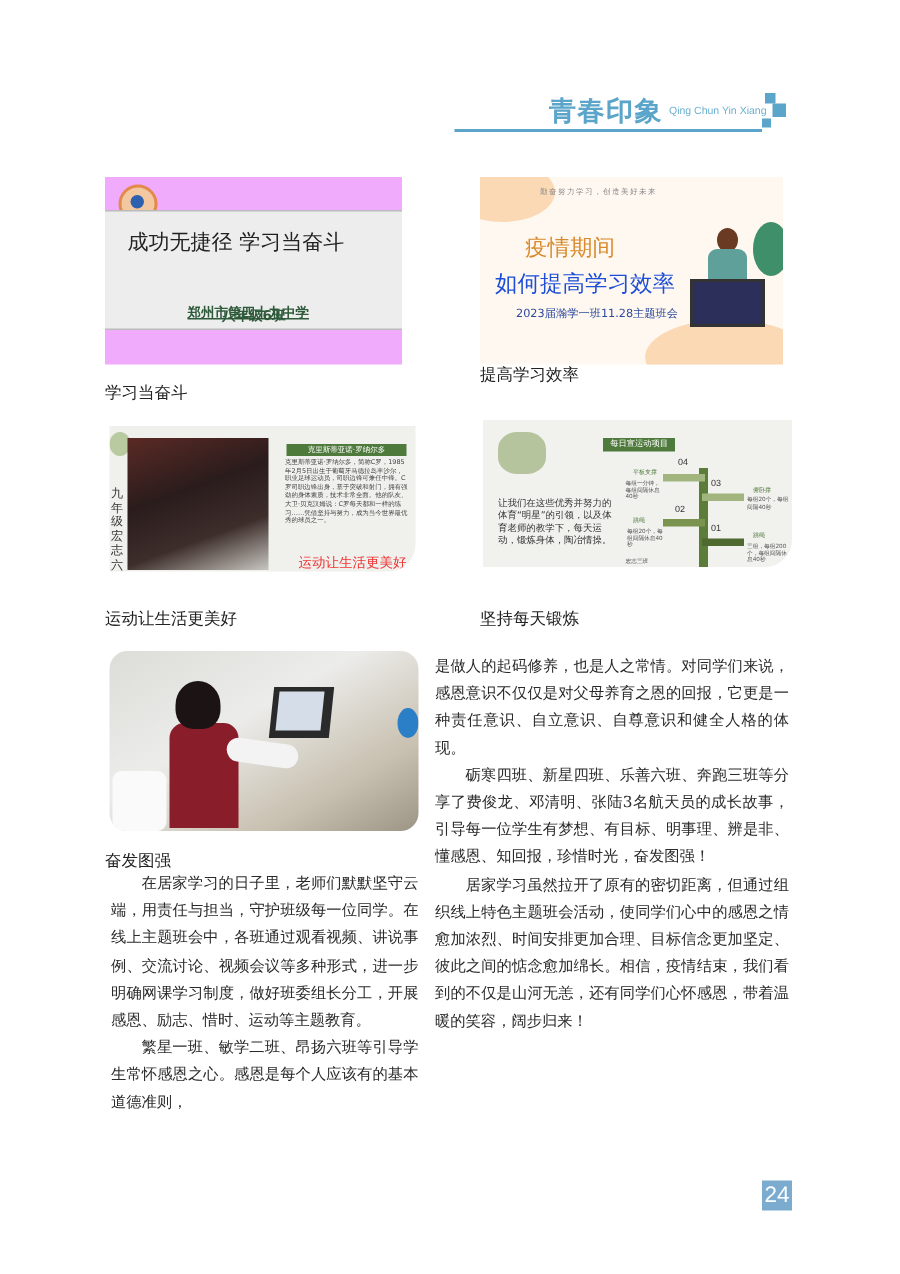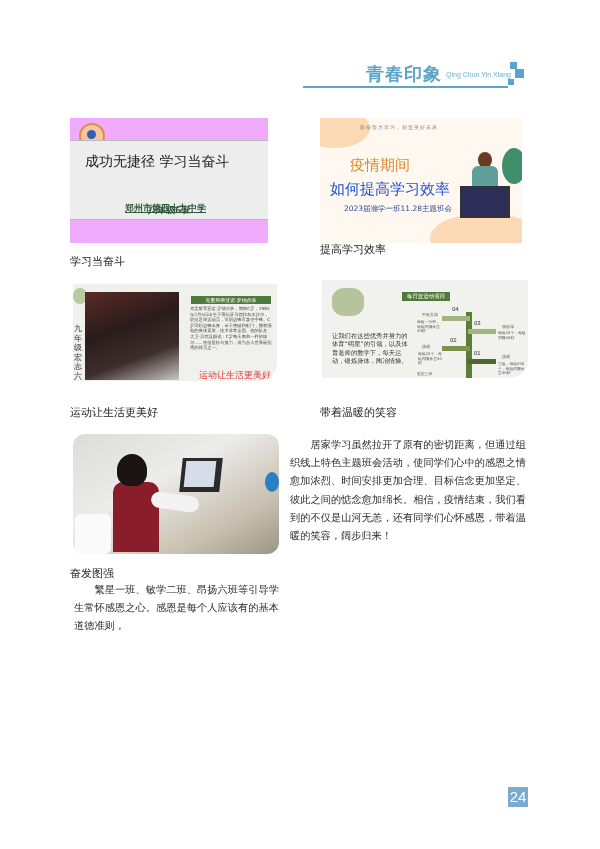--- a/index.html
+++ b/index.html
@@ -115,34 +115,37 @@
   <div class="gl" style="left:100px;top:32px;">平板支撑</div>
   <div class="lbl" style="left:95px;top:40px;width:26px;">每组一分钟，每组间隔休息40秒</div>
   <div class="gl" style="left:180px;top:44px;">俯卧撑</div>
   <div class="lbl" style="left:176px;top:51px;width:28px;">每组20个，每组间隔40秒</div>
   <div class="gl" style="left:100px;top:64px;">跳绳</div>
   <div class="lbl" style="left:96px;top:72px;width:26px;">每组20个，每组间隔休息40秒</div>
   <div class="gl" style="left:180px;top:74px;">跳绳</div>
   <div class="lbl" style="left:176px;top:82px;width:28px;">三组，每组200个，每组间隔休息40秒</div>
   <div class="lbl" style="left:95px;top:92px;">宏志三班</div>
 </div>
-<div class="cap" style="left:320px;top:405px;">带着温暖的笑容</div>
+<div class="cap" style="left:320px;top:405px;">坚持每天锻炼</div>
 
 <div class="card c5">
   <div class="chair"></div>
   <div class="girl-vest"></div>
   <div class="arm"></div>
   <div class="girl-hair"></div>
   <div class="laptop"></div>
   <div class="screen"></div>
   <div class="globe"></div>
 </div>
 <div class="cap" style="left:70px;top:566px;">奋发图强</div>
 
 <div class="col col1">
+  <p class="ind">在居家学习的日子里，老师们默默坚守云端，用责任与担当，守护班级每一位同学。在线上主题班会中，各班通过观看视频、讲说事例、交流讨论、视频会议等多种形式，进一步明确网课学习制度，做好班委组长分工，开展感恩、励志、惜时、运动等主题教育。</p>
   <p class="ind">繁星一班、敏学二班、昂扬六班等引导学生常怀感恩之心。感恩是每个人应该有的基本道德准则，</p>
 </div>
 
 <div class="col col2">
+  <p>是做人的起码修养，也是人之常情。对同学们来说，感恩意识不仅仅是对父母养育之恩的回报，它更是一种责任意识、自立意识、自尊意识和健全人格的体现。</p>
+  <p class="ind">砺寒四班、新星四班、乐善六班、奔跑三班等分享了费俊龙、邓清明、张陆3名航天员的成长故事，引导每一位学生有梦想、有目标、明事理、辨是非、懂感恩、知回报，珍惜时光，奋发图强！</p>
   <p class="ind">居家学习虽然拉开了原有的密切距离，但通过组织线上特色主题班会活动，使同学们心中的感恩之情愈加浓烈、时间安排更加合理、目标信念更加坚定、彼此之间的惦念愈加绵长。相信，疫情结束，我们看到的不仅是山河无恙，还有同学们心怀感恩，带着温暖的笑容，阔步归来！</p>
 </div>
 
 <div class="pgnum">24</div>
 
 </body></html>

